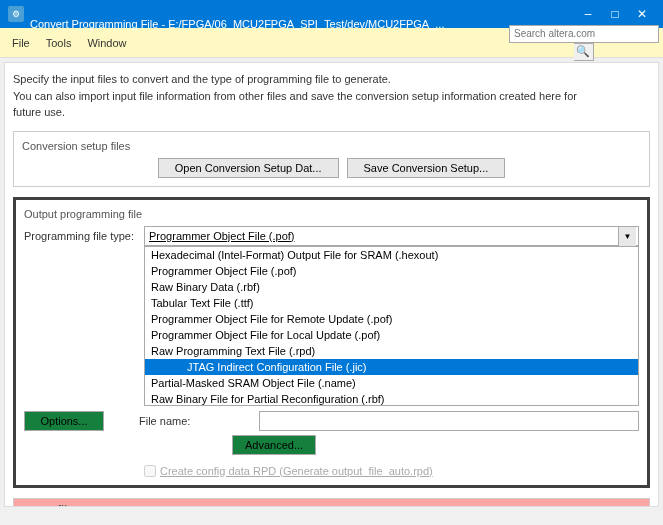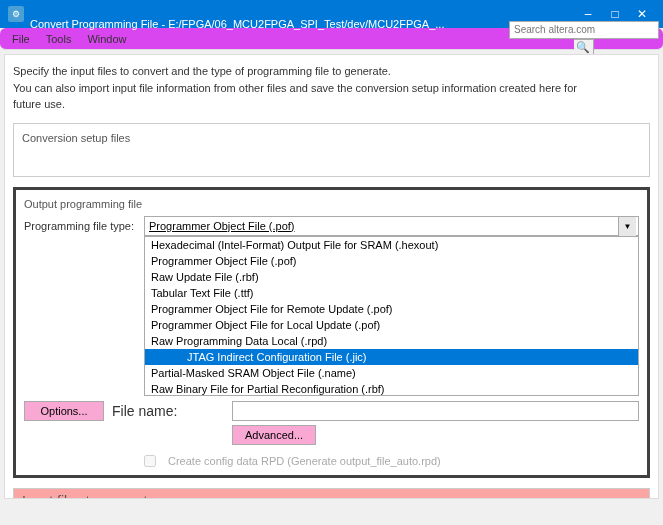--- a/index.html
+++ b/index.html
@@ -46,27 +46,26 @@
       background: transparent;
       border: none;
       color: white;
       cursor: pointer;
       display: flex;
       align-items: center;
       justify-content: center;
       font-size: 12px;
     }
     .menu-bar {
-      background: #d946ef;
+      background: #fef9c3;
       border-bottom: 1px solid #ddd;
-      height: 22px;
+      height: 30px;
       display: flex;
       align-items: center;
       padding: 0 4px;
-      border-radius: 6px;
     }
     .menu-bar-item {
       padding: 2px 8px;
       cursor: pointer;
       font-size: 11px;
       color: #333;
     }
     .search-bar {
       margin-left: auto;
       display: flex;
@@ -109,21 +108,21 @@
       margin-bottom: 10px;
     }
     .section-box {
       border: 1px solid #ccc;
       padding: 8px;
       margin-bottom: 10px;
     }
     .section-title {
       font-size: 11px;
       color: #555;
-      margin-bottom: 24px;
+      margin-bottom: 6px;
     }
     .button-row {
       display: flex;
       gap: 8px;
       justify-content: center;
     }
     .btn {
       background: #e8e8e8;
       border: 1px solid #aaa;
       padding: 3px 16px;
@@ -193,52 +192,54 @@
       overflow-y: auto;
     }
     .dropdown-item {
       padding: 2px 6px;
       font-size: 11px;
       cursor: pointer;
       white-space: nowrap;
     }
     .dropdown-item.selected { background: #0078d7; color: white; padding-left: 42px; }
     .side-btn {
-      background: #f9a8d4;
+      background: #15803d;
       border: 1px solid #aaa;
       padding: 3px 12px;
       font-size: 11px;
       cursor: pointer;
       margin-bottom: 4px;
       min-width: 80px;
     }
     .filename-row {
       display: flex;
       align-items: center;
       margin-bottom: 4px;
     }
     .filename-label {
-      font-size: 14px;
+      font-size: 11px;
       color: #333;
       min-width: 120px;
+      margin-left: 27px;
     }
     .filename-input {
       flex: 1;
       height: 20px;
       border: 1px solid #aaa;
       padding: 1px 4px;
       font-size: 11px;
     }
     .checkbox-row {
       display: flex;
       align-items: flex-end;
-      gap: 12px;
+      gap: 4px;
       color: #aaa;
       font-size: 11px;
       margin-top: 4px;
+      text-decoration: underline;
     }
     .checkbox-row input[type="checkbox"] {
       width: 12px;
       height: 12px;
     }
     .input-section {
       border: 1px solid #ccc;
       padding: 0;
     }
     .input-title {
@@ -287,41 +288,45 @@
 <div class="main-content">
 
   <div class="description">
     <div>Specify the input files to convert and the type of programming file to generate.</div>
     <div>You can also import input file information from other files and save the conversion setup information created here for</div>
     <div>future use.</div>
   </div>
 
   <div class="section-box">
     <div class="section-title">Conversion setup files</div>
+    <div class="button-row">
+      <button class="btn">Open Conversion Setup Dat...</button>
+      <button class="btn">Save Conversion Setup...</button>
+    </div>
   </div>
 
   <div class="output-section">
     <div class="output-title">Output programming file</div>
 
     <div class="field-row">
       <span class="field-label">Programming file type:</span>
       <div class="select-container">
         <div class="select-display">
           <span>Programmer Object File (.pof)</span>
           <div class="select-arrow">▼</div>
         </div>
 
         <div class="dropdown-list">
           <div class="dropdown-item">Hexadecimal (Intel-Format) Output File for SRAM (.hexout)</div>
           <div class="dropdown-item">Programmer Object File (.pof)</div>
-          <div class="dropdown-item">Raw Update File (.rbf)</div>
+          <div class="dropdown-item">Raw Binary Data (.rbf)</div>
           <div class="dropdown-item">Tabular Text File (.ttf)</div>
           <div class="dropdown-item">Programmer Object File for Remote Update (.pof)</div>
           <div class="dropdown-item">Programmer Object File for Local Update (.pof)</div>
-          <div class="dropdown-item">Raw Programming Data Local (.rpd)</div>
+          <div class="dropdown-item">Raw Programming Text File (.rpd)</div>
           <div class="dropdown-item selected">JTAG Indirect Configuration File (.jic)</div>
           <div class="dropdown-item">Partial-Masked SRAM Object File (.name)</div>
           <div class="dropdown-item">Raw Binary File for Partial Reconfiguration (.rbf)</div>
         </div>
       </div>
     </div>
 
     <div style="display:flex; gap:8px; margin-top: 165px;">
       <div style="display:flex; flex-direction:column; gap:4px; min-width:80px;">
         <button class="side-btn">Options...</button>

